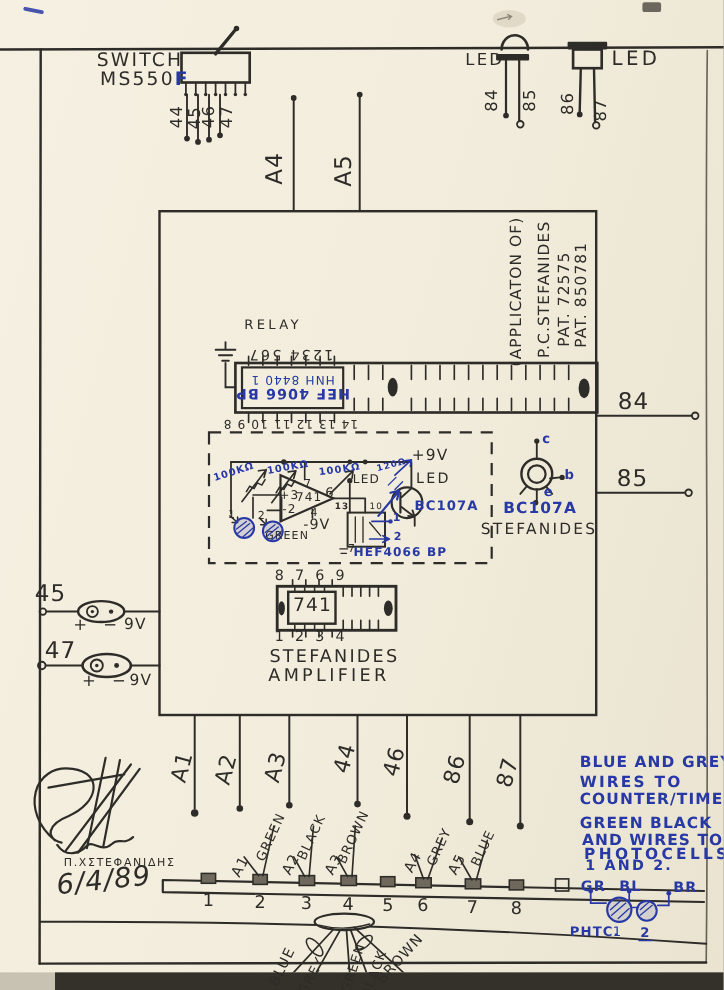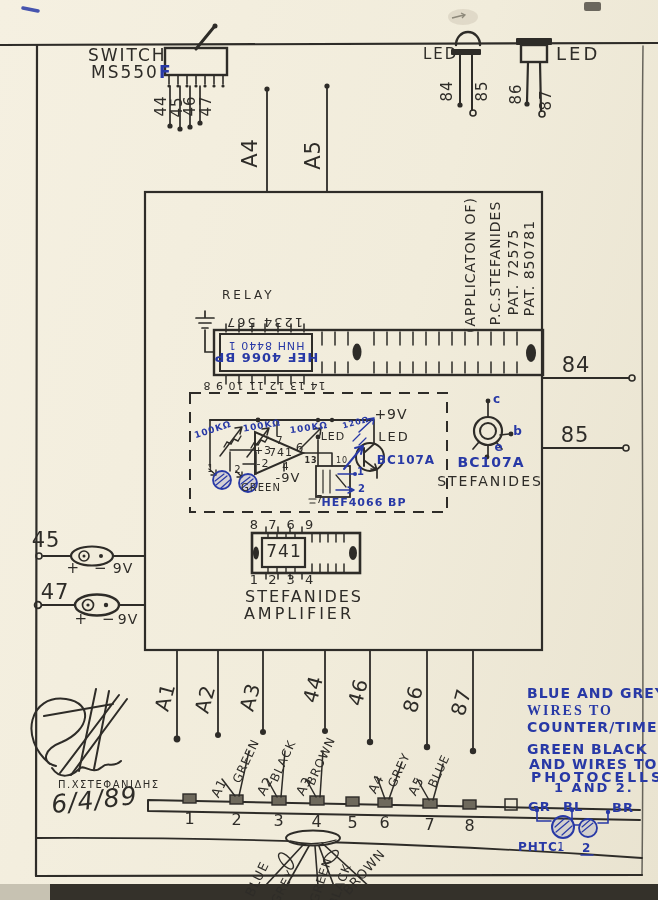--- a/index.html
+++ b/index.html
@@ -347,26 +347,26 @@
 <span class="lbl" style="left:416px;top:786px;font-size:13px;transform:translate(-50%,-50%) rotate(-62deg);">A5</span>
 <span class="lbl" style="left:439px;top:771px;font-size:12px;transform:translate(-50%,-50%) rotate(-65deg);">BLUE</span>
 
 <span class="lbl" style="left:257px;top:879px;font-size:13px;transform:translate(-50%,-50%) rotate(-64deg);">BLUE</span>
 <span class="lbl" style="left:283px;top:887px;font-size:12px;transform:translate(-50%,-50%) rotate(-62deg);">GREY</span>
 <span class="lbl" style="left:321px;top:880px;font-size:12px;transform:translate(-50%,-50%) rotate(-72deg);">GREEN</span>
 <span class="lbl" style="left:340px;top:885px;font-size:12px;transform:translate(-50%,-50%) rotate(-70deg);">BLACK</span>
 <span class="lbl" style="left:364px;top:872px;font-size:13px;transform:translate(-50%,-50%) rotate(-48deg);">BROWN</span>
 
 <span class="tl blue b" style="left:527px;top:686px;font-size:14px;">BLUE AND GREY</span>
-<span class="tl blue b" style="left:527px;top:704px;font-size:14px;letter-spacing:2px;font-family:Liberation Serif, serif;">WIRES TO</span>
+<span class="tl blue b" style="left:527px;top:704px;font-size:14px;letter-spacing:2px;">WIRES TO</span>
 <span class="tl blue b" style="left:527px;top:720px;font-size:14px;">COUNTER/TIMER.</span>
 <span class="tl blue b" style="left:527px;top:742px;font-size:14px;">GREEN BLACK</span>
 <span class="tl blue b" style="left:529px;top:757px;font-size:14px;">AND WIRES TO</span>
 <span class="tl blue b" style="left:531px;top:770px;font-size:14px;letter-spacing:3px;">PHOTOCELLS</span>
-<span class="tl blue b" style="left:554px;top:781px;font-size:13px;letter-spacing:2px;">1 AND 2.</span>
+<span class="tl blue b" style="left:532px;top:781px;font-size:13px;letter-spacing:2px;">1 AND 2.</span>
 <span class="tl blue b" style="left:528px;top:800px;font-size:13px;">GR</span>
 <span class="tl blue b" style="left:563px;top:800px;font-size:13px;">BL</span>
 <span class="tl blue b" style="left:612px;top:801px;font-size:13px;">BR</span>
 <span class="tl blue b" style="left:518px;top:841px;font-size:12px;">PHTC.</span>
 <span class="tl blue" style="left:557px;top:841px;font-size:12px;">1</span>
 <span class="tl blue b" style="left:582px;top:842px;font-size:12px;">2</span>
 
 <span class="tl" style="left:58px;top:780px;font-size:10px;letter-spacing:1.5px;">Π.ΧΣΤΕΦΑΝΙΔΗΣ</span>
 <span class="tl" style="left:50px;top:792px;font-size:25px;transform:rotate(-6deg);transform-origin:0 0;font-style:italic;">6/4/89</span>
 

